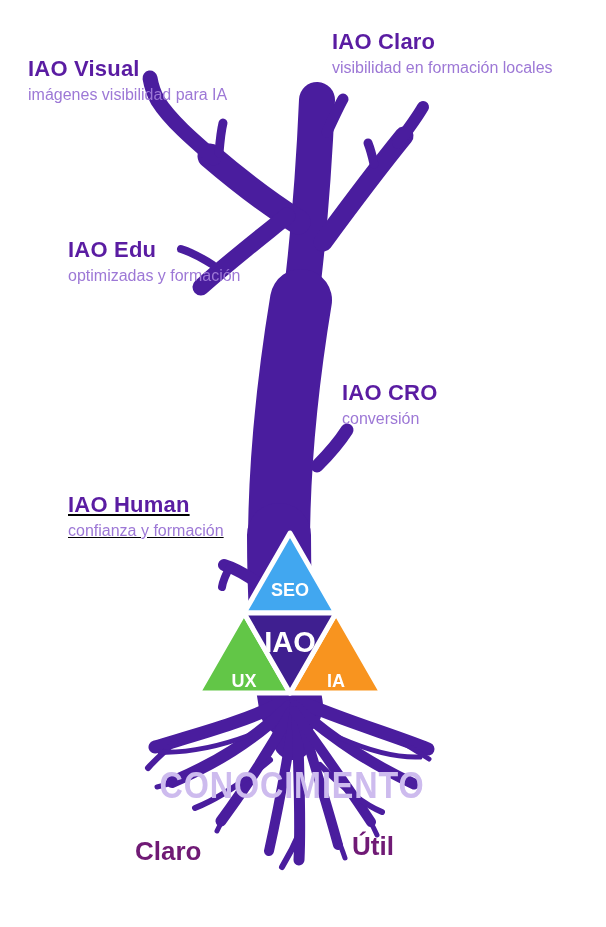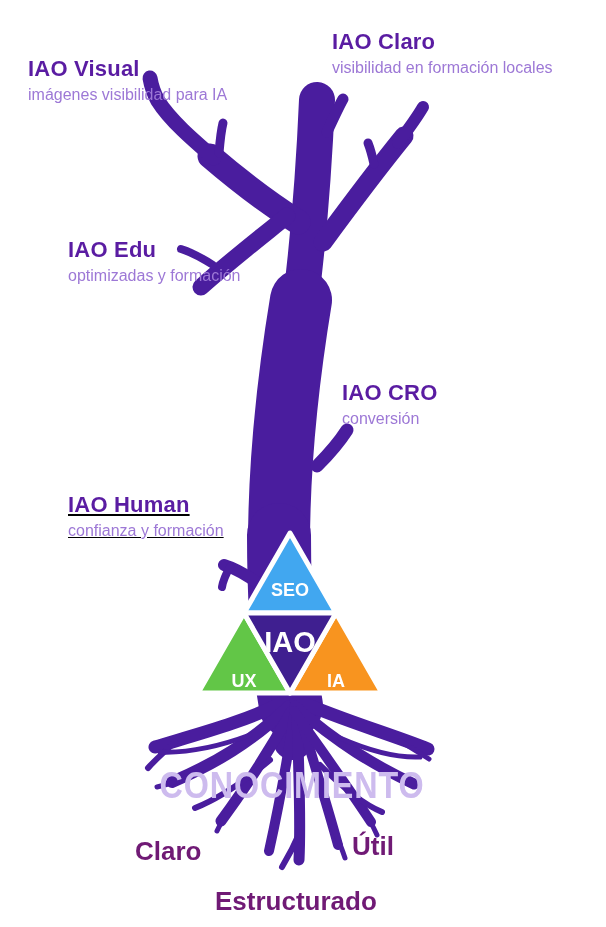--- a/index.html
+++ b/index.html
@@ -125,15 +125,14 @@
     <span class="bl-title">IAO CRO</span>
     <span class="bl-sub">conversión</span>
   </div>
   <div class="branch-label" id="lbl-human">
     <span class="bl-title">IAO Human</span>
     <span class="bl-sub">confianza y formación</span>
   </div>
 
   <div class="ground-word" id="word-claro">Claro</div>
   <div class="ground-word" id="word-util">Útil</div>
-  <div class="ground-word" id="word-estructurado">Estructurado</div>
 
 </div>
 
 </body></html>

